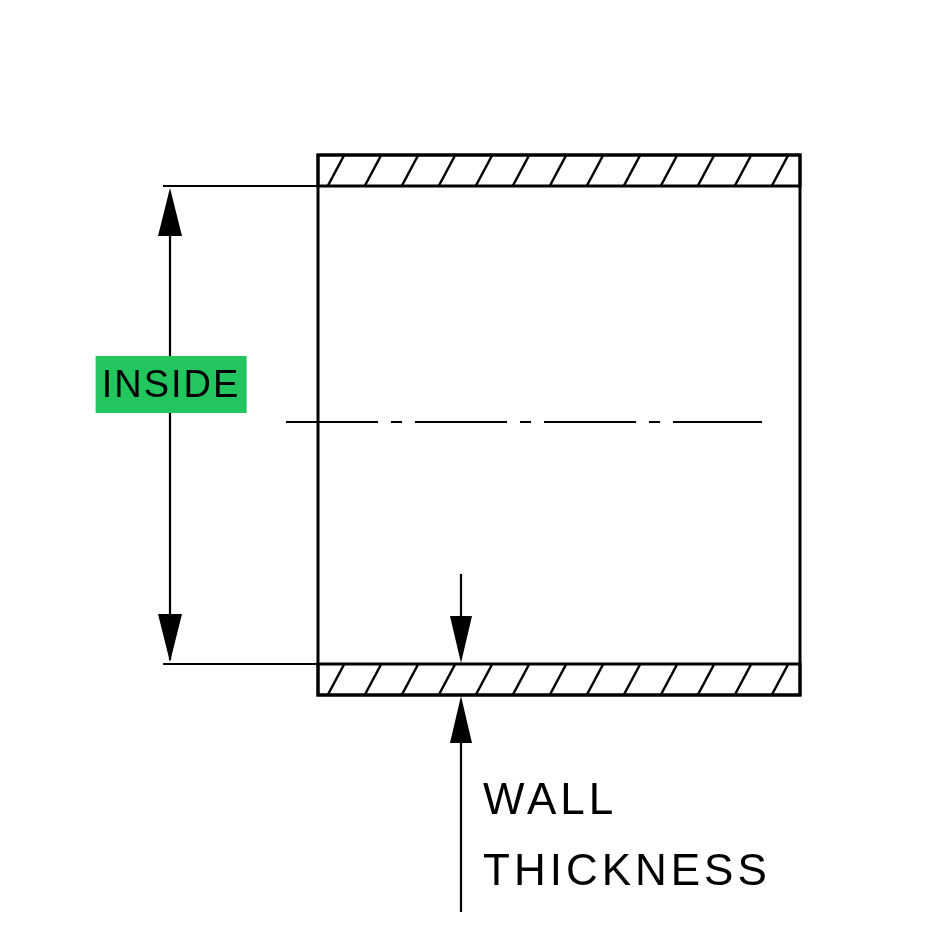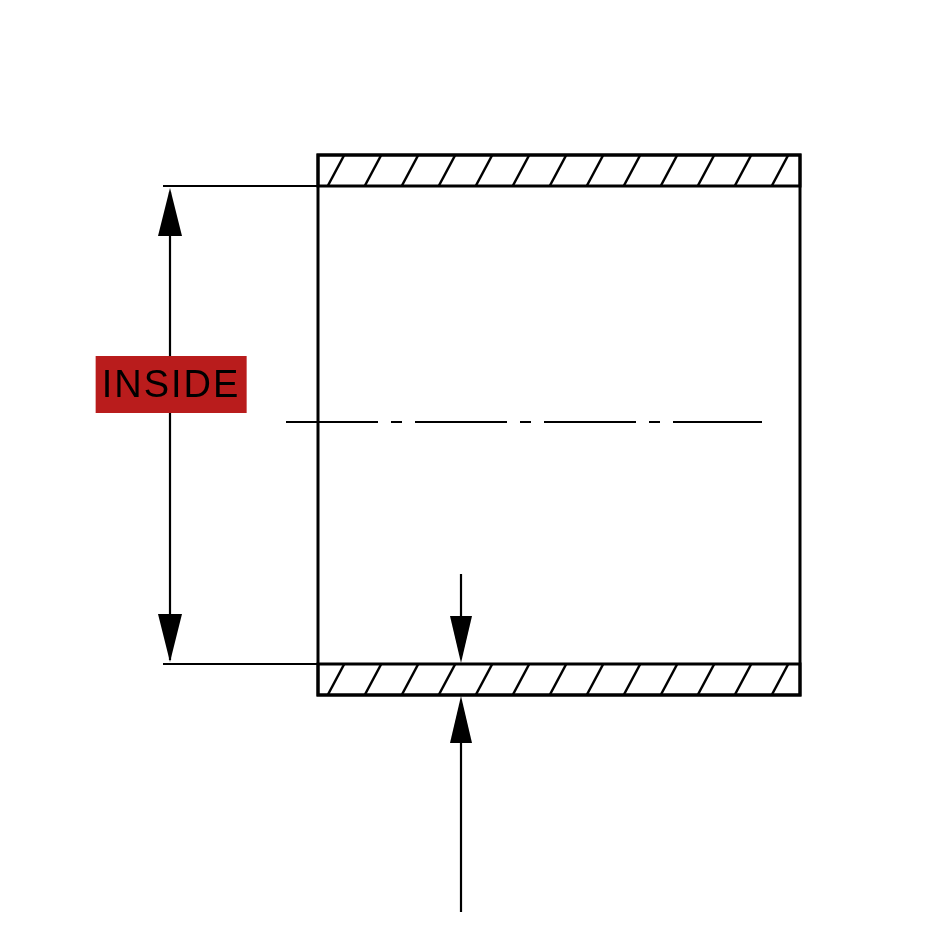--- a/index.html
+++ b/index.html
@@ -30,21 +30,21 @@
     left: 171px;
     top: 356px;
     transform: translateX(-50%);
     text-align: center;
     font-size: 38px;
     letter-spacing: 2px;
     line-height: 57px;
   }
   .label-inside .line {
     display: block;
-    background: #b91c1c;
+    background: #22c55e;
     padding: 0 6px;
   }
   .label-wall {
     left: 483px;
     top: 763px;
     text-align: left;
     font-size: 44px;
     letter-spacing: 4px;
     line-height: 71px;
   }
@@ -86,15 +86,17 @@
 
     <polygon points="461,696 450,743 472,743" fill="#000000"></polygon>
     <line x1="461" y1="742" x2="461" y2="912" stroke="#000000" stroke-width="2.2"></line>
   </svg>
 
   <div class="label label-inside">
     <span class="line">INSIDE</span>
   </div>
 
   <div class="label label-wall">
+    <span class="line">WALL</span>
+    <span class="line">THICKNESS</span>
   </div>
 
 </div>
 
 </body></html>

